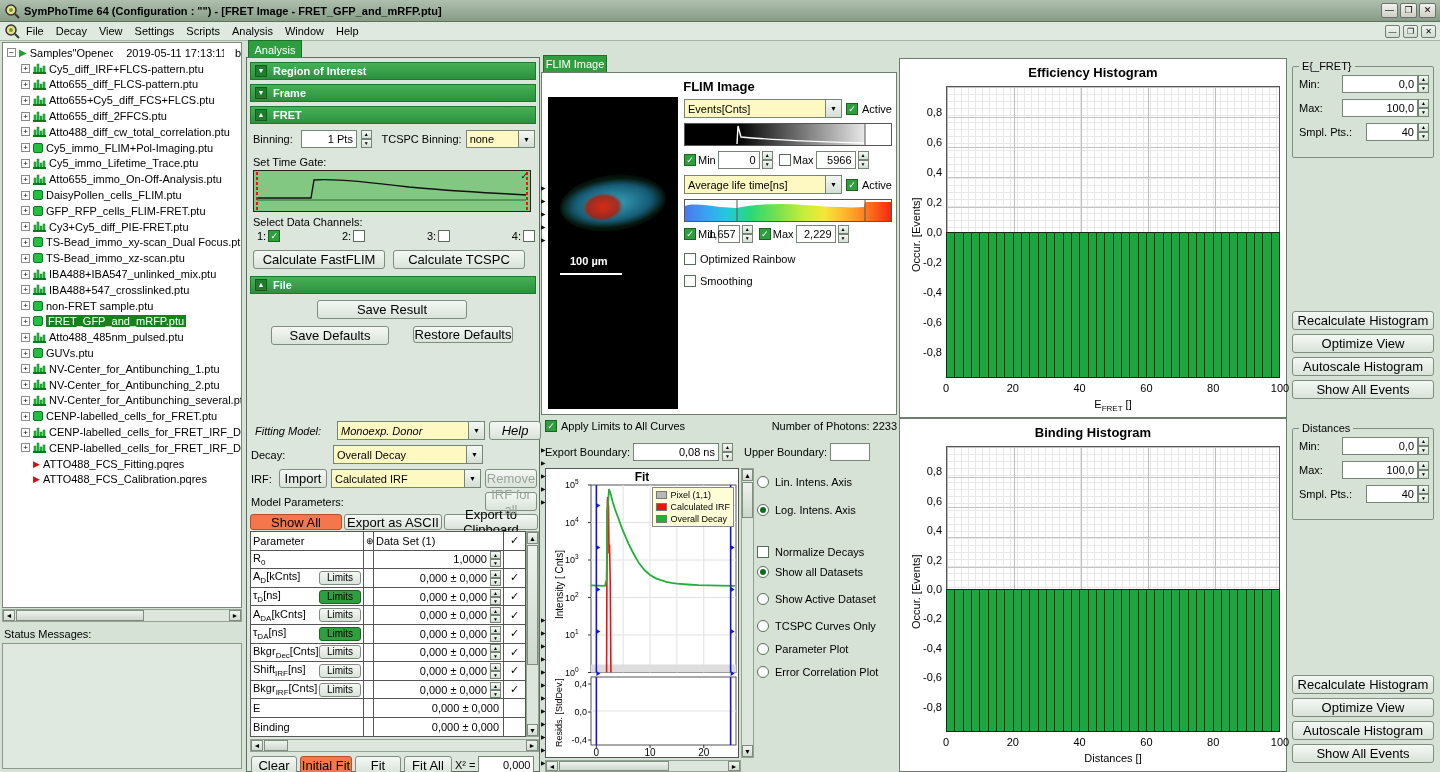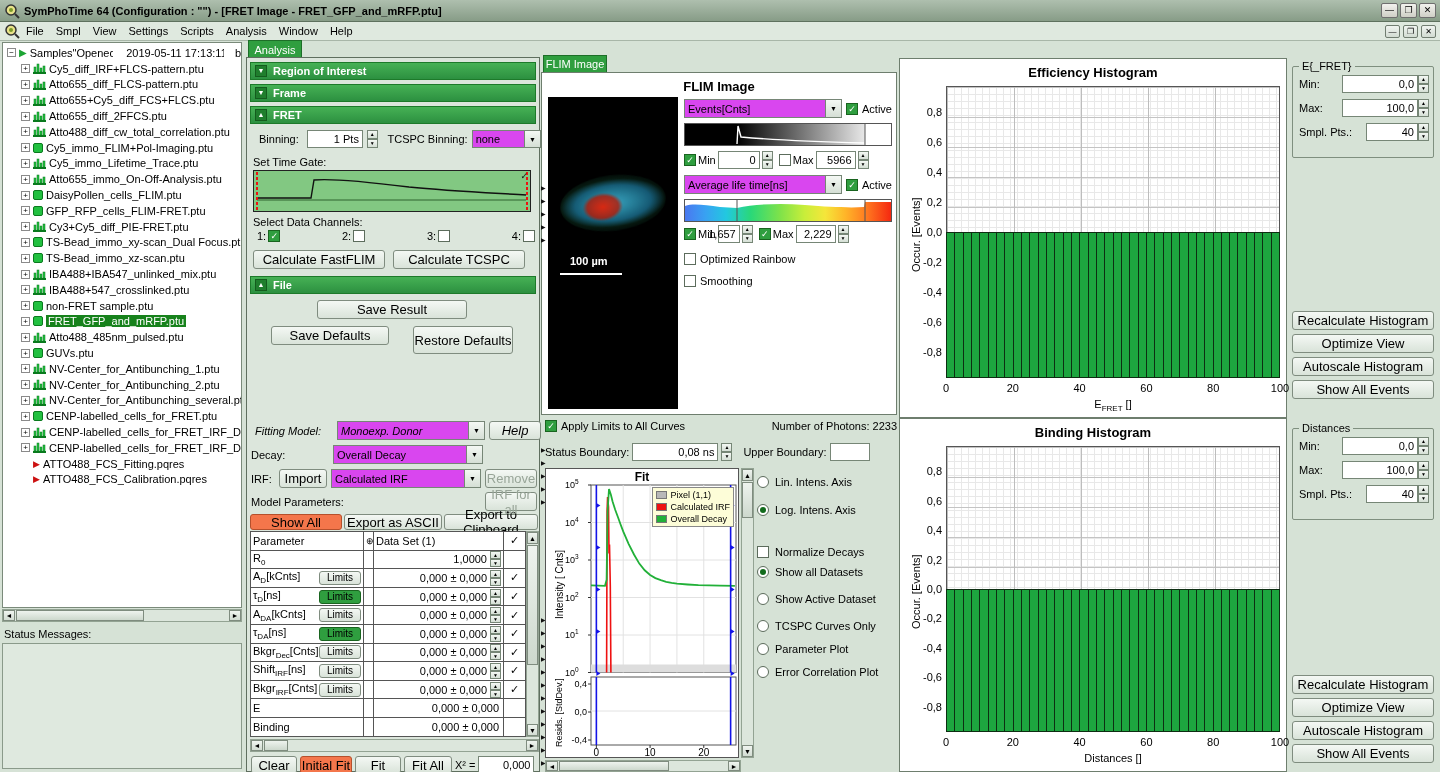--- a/index.html
+++ b/index.html
@@ -19,21 +19,21 @@
   .mdibtn { width:15px; height:13px; background:linear-gradient(#f0f4f0,#d2dcd2); border:1px solid #707d70; border-radius:2px; font-size:8px; line-height:11px; text-align:center; }
 
   
   .btn { background:linear-gradient(#f4f8f4,#d9e3d9); border:1px solid #7f8c7f; border-radius:3px; text-align:center; font-size:13px; display:flex; align-items:center; justify-content:center; }
   .btn.disabled { color:#98a598; }
   .btn.orange { background:#f4764b; border-color:#b5502c; }
   .inp { background:#fff; border:1px solid #768676; text-align:right; padding:1px 3px; font-size:11px; display:flex; align-items:center; justify-content:flex-end; }
   .spin { width:11px; display:flex; flex-direction:column; }
   .spin b { flex:1; background:linear-gradient(#f4f8f4,#d5dfd5); border:1px solid #768676; font-size:5px; line-height:6px; text-align:center; font-weight:normal; }
   .dd { display:flex; }
-  .dd .val { flex:1; background:#d946ef; border:1px solid #768676; padding:1px 3px; display:flex; align-items:center; }
+  .dd .val { flex:1; background:#fef9c3; border:1px solid #768676; padding:1px 3px; display:flex; align-items:center; }
   .dd .ddb { width:16px; background:linear-gradient(#f4f8f4,#d5dfd5); border:1px solid #768676; border-left:none; font-size:7px; display:flex; align-items:center; justify-content:center; }
   .chk { width:12px; height:12px; border:1px solid #5c6c5c; background:#fff; display:inline-flex; align-items:center; justify-content:center; font-size:9px; color:#fff; flex:none; }
   .chk.on { background:#2f9e3f; border-color:#19641f; }
   .radio { width:12px; height:12px; border:1px solid #5c6c5c; border-radius:50%; background:#fff; display:inline-flex; align-items:center; justify-content:center; flex:none; }
   .radio.on::after { content:""; width:6px; height:6px; border-radius:50%; background:#116b1c; }
   .lbl { white-space:nowrap; }
   .hdr { height:18px; background:linear-gradient(#46b155,#2c9040); border:1px solid #1d7a2a; color:#fff; font-weight:bold; display:flex; align-items:center; padding:0 4px; gap:6px; }
   .hdrbtn { width:12px; height:12px; background:#1f7e2d; border:1px solid #145c1e; color:#fff; font-size:7px; line-height:10px; text-align:center; }
   .tab { background:#2f9e3f; color:#fff; border:1px solid #1d6e28; border-bottom:none; display:flex; align-items:center; justify-content:center; font-size:11px; }
   .bpanel { background:#fff; border:1px solid #6e7e6e; }
@@ -141,21 +141,21 @@
 </div>
 
 <div class="abs menubar">
   <svg class="appico" viewBox="0 0 16 16">
       <circle cx="7" cy="7" r="5" fill="#e8e28a" stroke="#333" stroke-width="1.5"></circle>
       <line x1="11" y1="11" x2="15" y2="15" stroke="#333" stroke-width="2"></line>
       <circle cx="7" cy="7" r="2" fill="#7a9a2a"></circle>
     </svg>
   <span id="menu-items" style="display:flex;">
       <span class="mi">File</span>
-      <span class="mi">Smpl</span>
+      <span class="mi">Decay</span>
       <span class="mi">View</span>
       <span class="mi">Settings</span>
       <span class="mi">Scripts</span>
       <span class="mi">Analysis</span>
       <span class="mi">Window</span>
       <span class="mi">Help</span>
     </span>
   <span class="mdibtns">
     <span class="mdibtn">—</span>
     <span class="mdibtn">❐</span>
@@ -496,21 +496,21 @@
   </div>
   <div class="hdr" style="position:absolute; left:3px; top:26px; width:286px;">
     <span class="hdrbtn">▼</span>
     <span>Frame</span>
   </div>
   <div class="hdr" style="position:absolute; left:3px; top:48px; width:286px;">
     <span class="hdrbtn">▲</span>
     <span>FRET</span>
   </div>
 
-  <div class="row" style="left:12px; top:72px; width:282px;">
+  <div class="row" style="left:6px; top:72px; width:282px;">
     <span class="lbl">Binning:</span>
     <span class="inp" style="width:58px; height:18px; margin-left:4px;">1 Pts</span>
     <span class="spin" style="height:18px;">
         <b>▲</b>
         <b>▼</b>
       </span>
     <span class="lbl" style="margin-left:6px;">TCSPC Binning:</span>
     <span class="dd" style="width:72px; height:18px;">
       <span class="val">none</span>
       <span class="ddb">▼</span>
@@ -554,21 +554,21 @@
 
   <div class="btn" style="position:absolute; left:6px; top:192px; width:132px; height:19px;">Calculate FastFLIM</div>
   <div class="btn" style="position:absolute; left:146px; top:192px; width:132px; height:19px;">Calculate TCSPC</div>
 
   <div class="hdr" style="position:absolute; left:3px; top:218px; width:286px;">
     <span class="hdrbtn">▲</span>
     <span>File</span>
   </div>
   <div class="btn" style="position:absolute; left:70px; top:242px; width:150px; height:19px;">Save Result</div>
   <div class="btn" style="position:absolute; left:24px; top:268px; width:118px; height:19px;">Save Defaults</div>
-  <div class="btn" style="position:absolute; left:166px; top:268px; width:100px; height:28px;">Restore Defaults</div>
+  <div class="btn" style="position:absolute; left:166px; top:268px; width:100px; height:17px;">Restore Defaults</div>
 
   <div class="row" style="left:8px; top:363px; width:286px;font-style:italic;">
     <span class="lbl" style="width:78px;">Fitting Model:</span>
     <span class="dd" style="flex:1; height:19px;">
       <span class="val">Monoexp. Donor</span>
       <span class="ddb">▼</span>
     </span>
     <span class="btn" style="width:52px; height:19px;">Help</span>
   </div>
   <div class="row" style="left:4px; top:387px; width:232px;">
@@ -899,21 +899,21 @@
 <div class="abs splitstrip" id="strip3" style="left:541px; top:614px;"><span>▶</span><br><span>▶</span><br><span>▶</span><br><span>▶</span><br><span>▶</span><br><span>▶</span><br><span>▶</span><br><span>▶</span><br><span>▶</span><br><span>▶</span><br><span>▶</span><br><span>▶</span><br></div>
 
 <div class="abs" style="left:545px; top:420px; width:352px; display:flex; align-items:center; gap:4px;">
   <span class="chk on">
       <i style="font-style:normal;">✓</i>
     </span>
   <span class="lbl">Apply Limits to All Curves</span>
   <span class="lbl" style="margin-left:auto; overflow:hidden; white-space:nowrap;">Number of Photons: 2233</span>
 </div>
 <div class="abs" style="left:545px; top:443px; width:352px; display:flex; align-items:center; gap:3px; overflow:hidden;">
-  <span class="lbl">Status Boundary:</span>
+  <span class="lbl">Export Boundary:</span>
   <span class="inp" style="width:86px; height:18px;">0,08 ns</span>
   <span class="spin" style="height:18px;">
       <b>▲</b>
       <b>▼</b>
     </span>
   <span class="lbl" style="margin-left:8px;">Upper Boundary:</span>
   <span class="inp" style="width:40px; height:18px;"></span>
 </div>
 
 <div class="abs fitbox" id="fit-plot">

